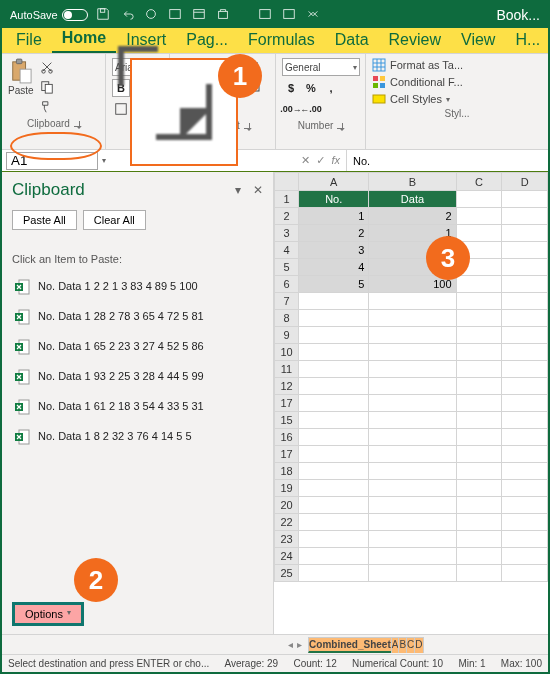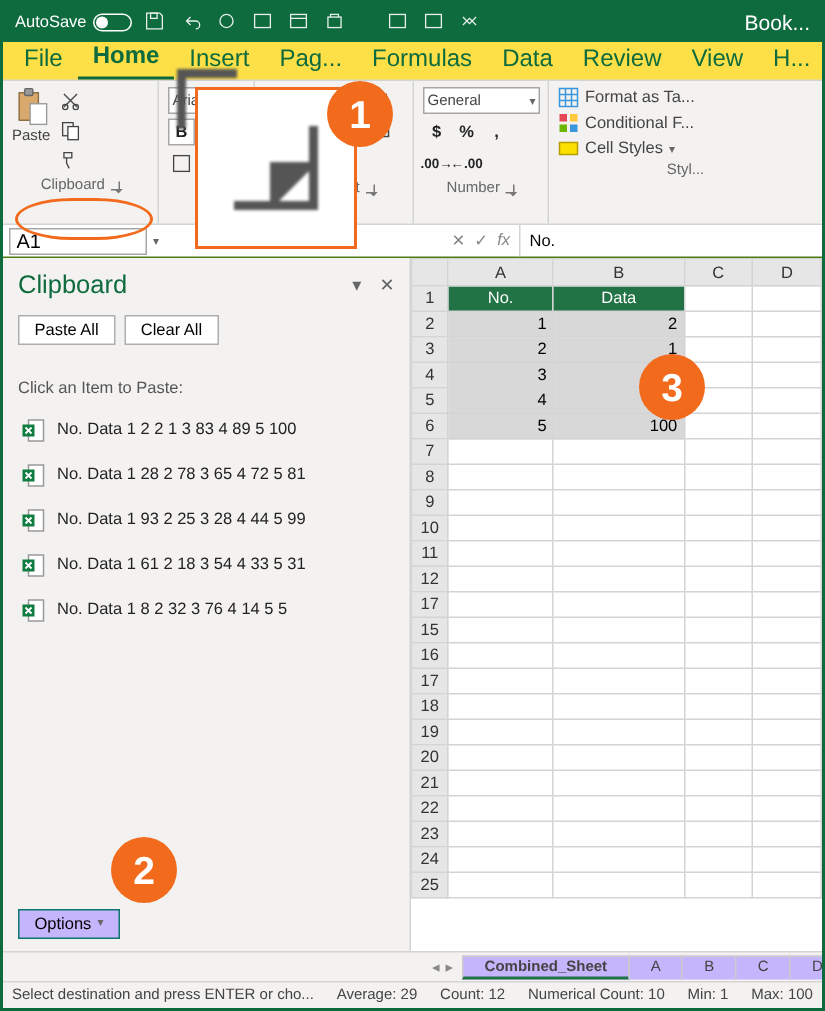--- a/index.html
+++ b/index.html
@@ -38,32 +38,32 @@
 .pane-hdr{display:flex;justify-content:space-between;align-items:center;color:#0e6b3e;font-size:17px;font-weight:400;margin-bottom:10px}
 .pane-hdr .controls{display:flex;gap:12px;color:#666;font-size:12px}
 .pane-btns{display:flex;gap:6px;margin-bottom:23px}
 .pbtn{border:1px solid #adadad;background:#fff;padding:3px 10px;font-size:11px;cursor:pointer}
 .pane-sub{color:#555;margin-bottom:6px;font-size:11px}
 .clip-list{flex:1;overflow:auto}
 .clip-item{display:flex;gap:8px;padding:6px 2px;align-items:center}
 .clip-ico{width:16px;height:16px;flex-shrink:0;margin-top:2px}
 .clip-ico svg{width:16px;height:16px}
 .clip-text{font-size:11px;line-height:1.35;color:#222}
-.opts{border:1px solid #0f766e;background:#c4b5fd;padding:3px 10px;font-size:11px;width:fit-content;display:flex;gap:4px;margin-top:auto}
+.opts{border:3px solid #0f766e;background:#fca5a5;padding:3px 10px;font-size:11px;width:fit-content;display:flex;gap:4px;margin-top:auto}
 .grid{flex:1;overflow:hidden;position:relative;font-size:11px}
 .grid table{border-collapse:collapse;width:100%}
 .grid th,.grid td{border:1px solid #d4d4d4;height:17px;text-align:right;padding:0 4px;font-weight:normal;font-size:11px}
 .grid th{background:#e6e6e6;text-align:center;color:#333}
 .grid .rowhdr{background:#e6e6e6;text-align:center;width:24px;color:#333}
 .grid .colhdr{height:18px}
 .sel-hdr{background:#217346!important;color:#fff!important;text-align:center!important;font-weight:normal}
 .sel-data{background:#d8d8d8}
 .sheet-tabs{height:20px;background:#f3f2f1;border-top:1px solid #d4d4d4;display:flex;align-items:center;font-size:10px;color:#444;padding-left:280px}
 .sheet-tabs .nav{display:flex;gap:4px;padding:0 6px;color:#888}
-.stab{border:1px solid #ccc;border-bottom:none;padding:1px 14px;background:#c4b5fd;margin-right:-1px}
+.stab{border:1px solid #ccc;border-bottom:none;padding:1px 0;background:#fdba74;margin-right:-1px}
 .stab.active{font-weight:600;border-bottom:2px solid #217346}
 .statusbar{height:18px;background:#f3f2f1;border-top:1px solid #d4d4d4;display:flex;align-items:center;font-size:10px;color:#444;padding:0 6px;gap:12px;justify-content:space-between}
 .statusbar span{white-space:nowrap}
 .paste-ico{display:flex;flex-direction:column;align-items:center;gap:1px}
 .paste-ico svg{width:22px;height:26px}
 </style>
 </head>
 <body>
 
 <div class="titlebar">
@@ -320,20 +320,28 @@
               <path d="M3 6l4 4M7 6l-4 4" stroke="#fff" stroke-width="1.2"></path>
             </svg></span>
           <span class="clip-text">No. Data 1 28 2 78 3 65 4 72 5 81</span>
         </div>
         <div class="clip-item">
           <span class="clip-ico"><svg viewBox="0 0 16 16">
               <rect x="5" y="1" width="10" height="14" fill="#fff" stroke="#999"></rect>
               <rect x="1" y="4" width="8" height="8" fill="#107c41"></rect>
               <path d="M3 6l4 4M7 6l-4 4" stroke="#fff" stroke-width="1.2"></path>
             </svg></span>
+          <span class="clip-text">No. Data 1 65 2 23 3 27 4 52 5 86</span>
+        </div>
+        <div class="clip-item">
+          <span class="clip-ico"><svg viewBox="0 0 16 16">
+              <rect x="5" y="1" width="10" height="14" fill="#fff" stroke="#999"></rect>
+              <rect x="1" y="4" width="8" height="8" fill="#107c41"></rect>
+              <path d="M3 6l4 4M7 6l-4 4" stroke="#fff" stroke-width="1.2"></path>
+            </svg></span>
           <span class="clip-text">No. Data 1 93 2 25 3 28 4 44 5 99</span>
         </div>
         <div class="clip-item">
           <span class="clip-ico"><svg viewBox="0 0 16 16">
               <rect x="5" y="1" width="10" height="14" fill="#fff" stroke="#999"></rect>
               <rect x="1" y="4" width="8" height="8" fill="#107c41"></rect>
               <path d="M3 6l4 4M7 6l-4 4" stroke="#fff" stroke-width="1.2"></path>
             </svg></span>
           <span class="clip-text">No. Data 1 61 2 18 3 54 4 33 5 31</span>
         </div>
@@ -488,27 +496,20 @@
             <td class=""></td>
           </tr>
           <tr>
             <th class="rowhdr">20</th>
             <td class=""></td>
             <td class=""></td>
             <td class=""></td>
             <td class=""></td>
           </tr>
           <tr>
-            <th class="rowhdr">21</th>
-            <td class=""></td>
-            <td class=""></td>
-            <td class=""></td>
-            <td class=""></td>
-          </tr>
-          <tr>
             <th class="rowhdr">22</th>
             <td class=""></td>
             <td class=""></td>
             <td class=""></td>
             <td class=""></td>
           </tr>
           <tr>
             <th class="rowhdr">23</th>
             <td class=""></td>
             <td class=""></td>

